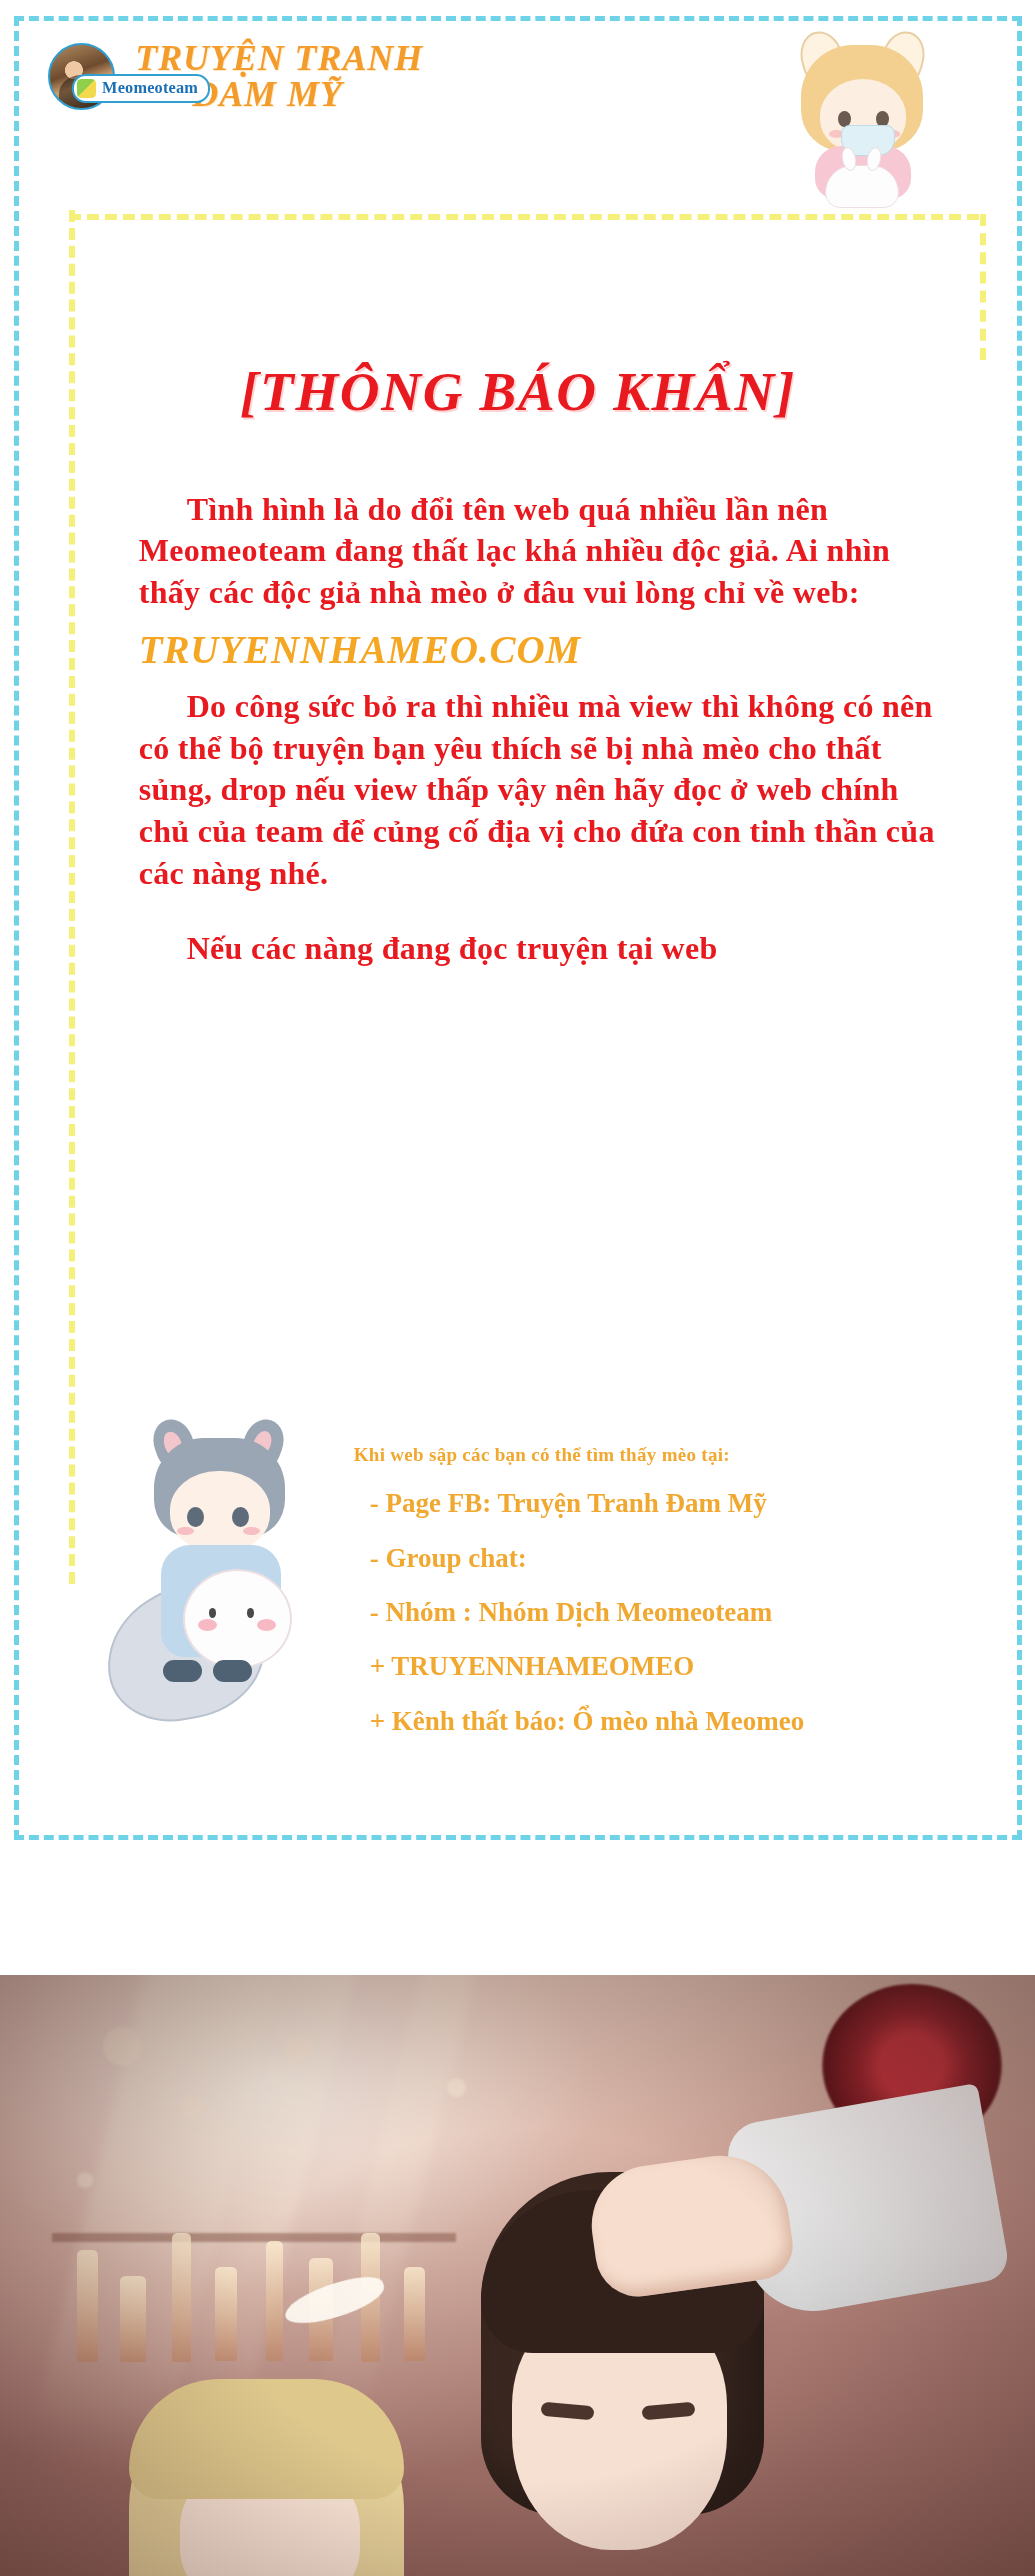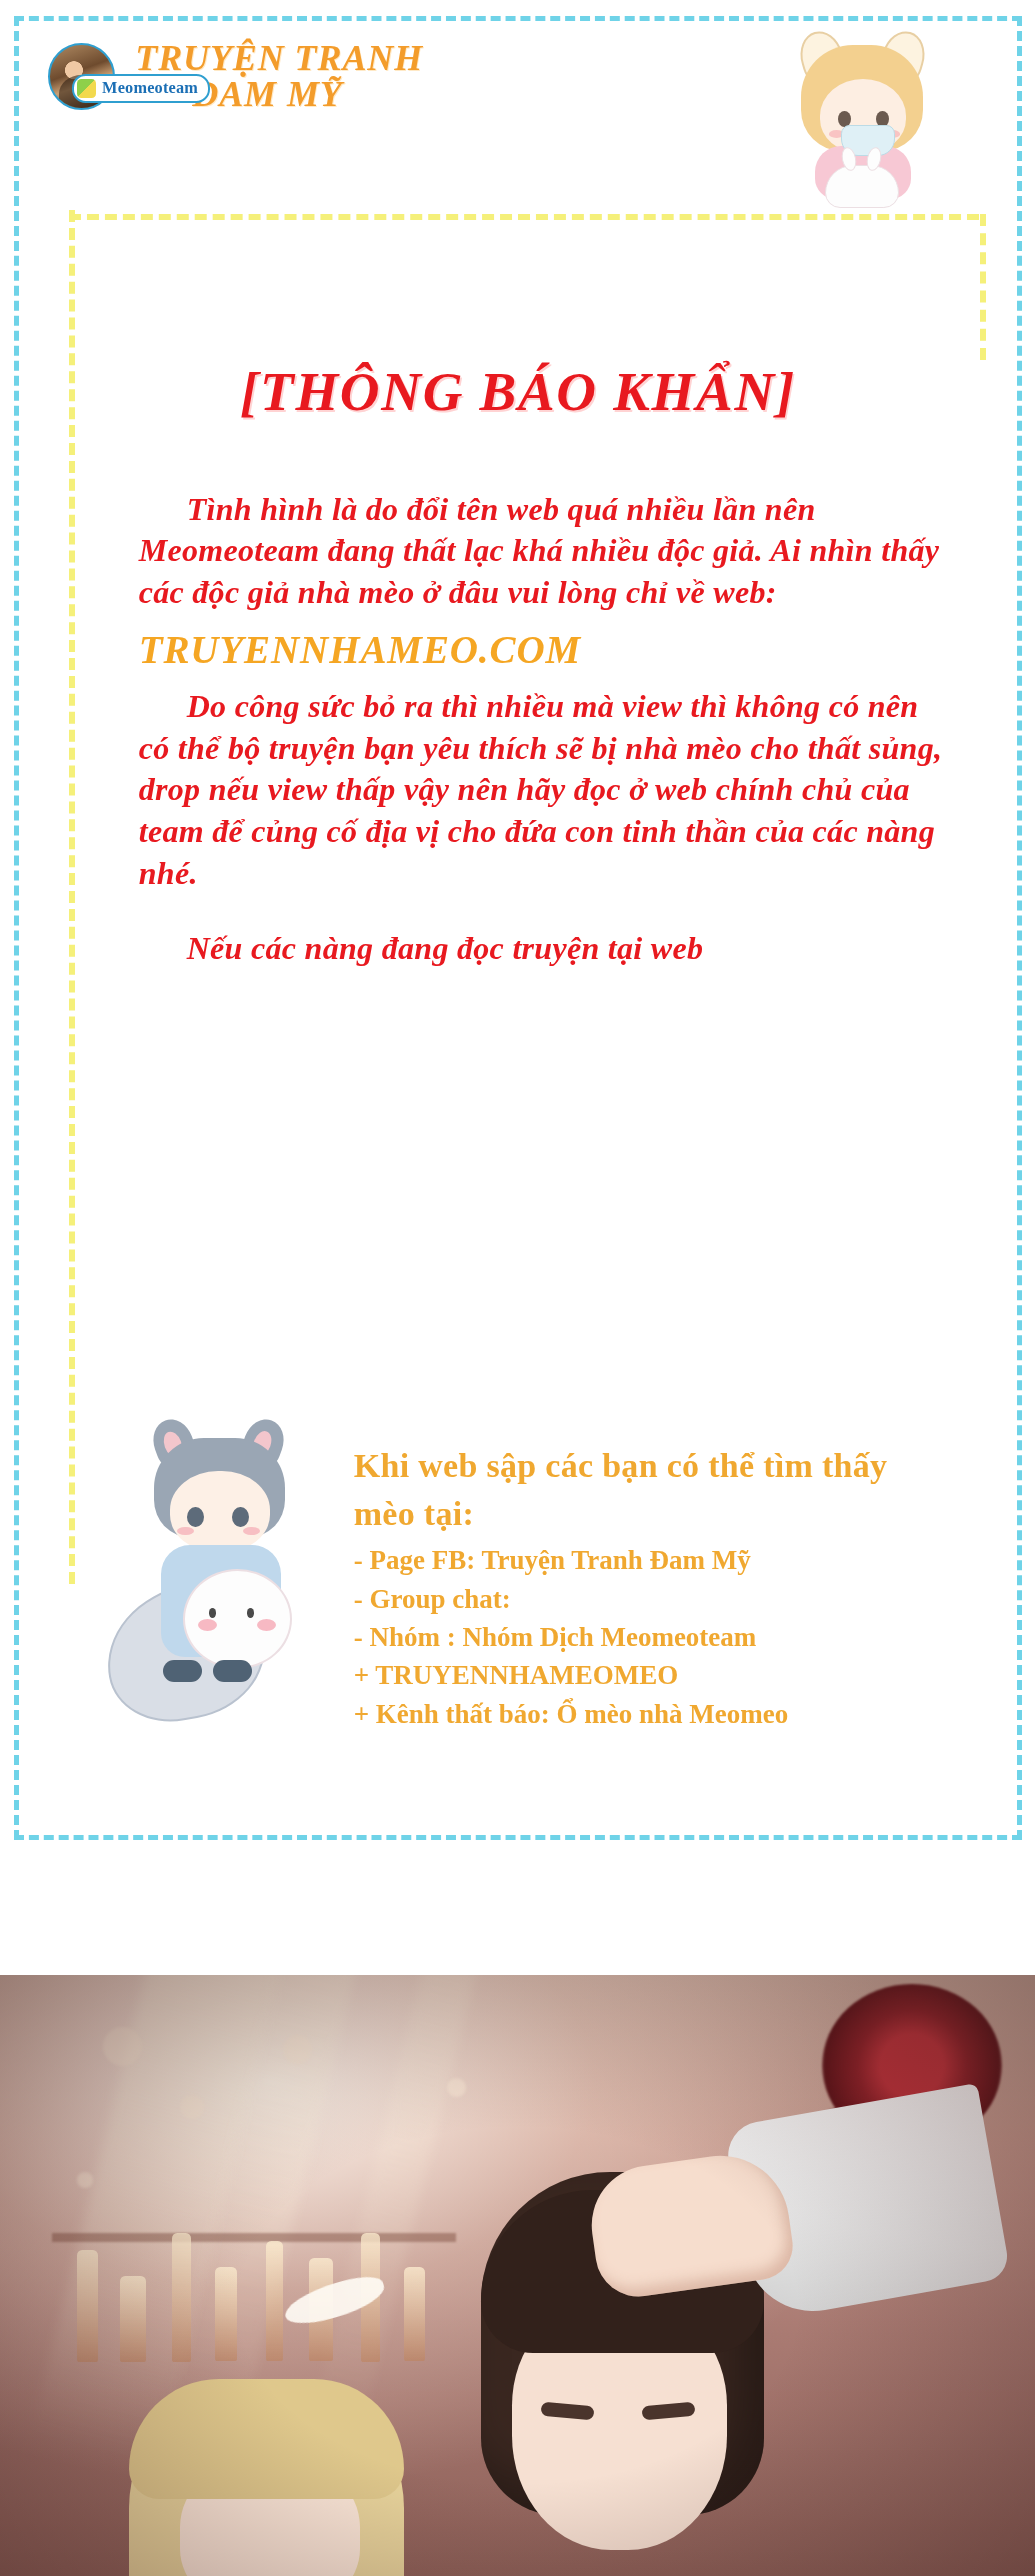--- a/index.html
+++ b/index.html
@@ -263,21 +263,21 @@
     top: 468px;
     width: 807px;
     color: #e8191f;
     font-family: "Liberation Serif", serif;
     font-weight: bold;
     font-size: 32px;
     line-height: 1.30;
     letter-spacing: 0.3px;
   }
   .body-block p { margin: 0 0 5.2px 0; }
-  .indent { text-indent: 48px; font-style: italic; }
+  .indent { text-indent: 48px; }
   .weburl {
     display: block;
     color: #f5a623;
     font-size: 39px;
     letter-spacing: 0.9px;
     margin: 12px 0 10.3px 0;
     font-family: "Liberation Serif", serif;
     font-weight: bold;
     font-style: italic;
   }
@@ -295,29 +295,29 @@
     left: 335px;
     top: 1421px;
     width: 601px;
     color: #f0a830;
     font-family: "Liberation Serif", serif;
     font-weight: bold;
     font-size: 27px;
     line-height: 1.42;
   }
   .contact .big {
-    font-size: 34px;
+    font-size: 19px;
     letter-spacing: 0.3px;
   }
   .contact ul {
     margin: 3.4px 0 0 0;
     padding: 0;
     list-style: none;
   }
-  .contact li { margin: 0; }
+  .contact li { margin: 16px; }
 
   
   .chibi-boy {
     position: absolute;
     left: 82px;
     top: 1393px;
     width: 232px;
     height: 361px;
   }
   .cb-tail {

